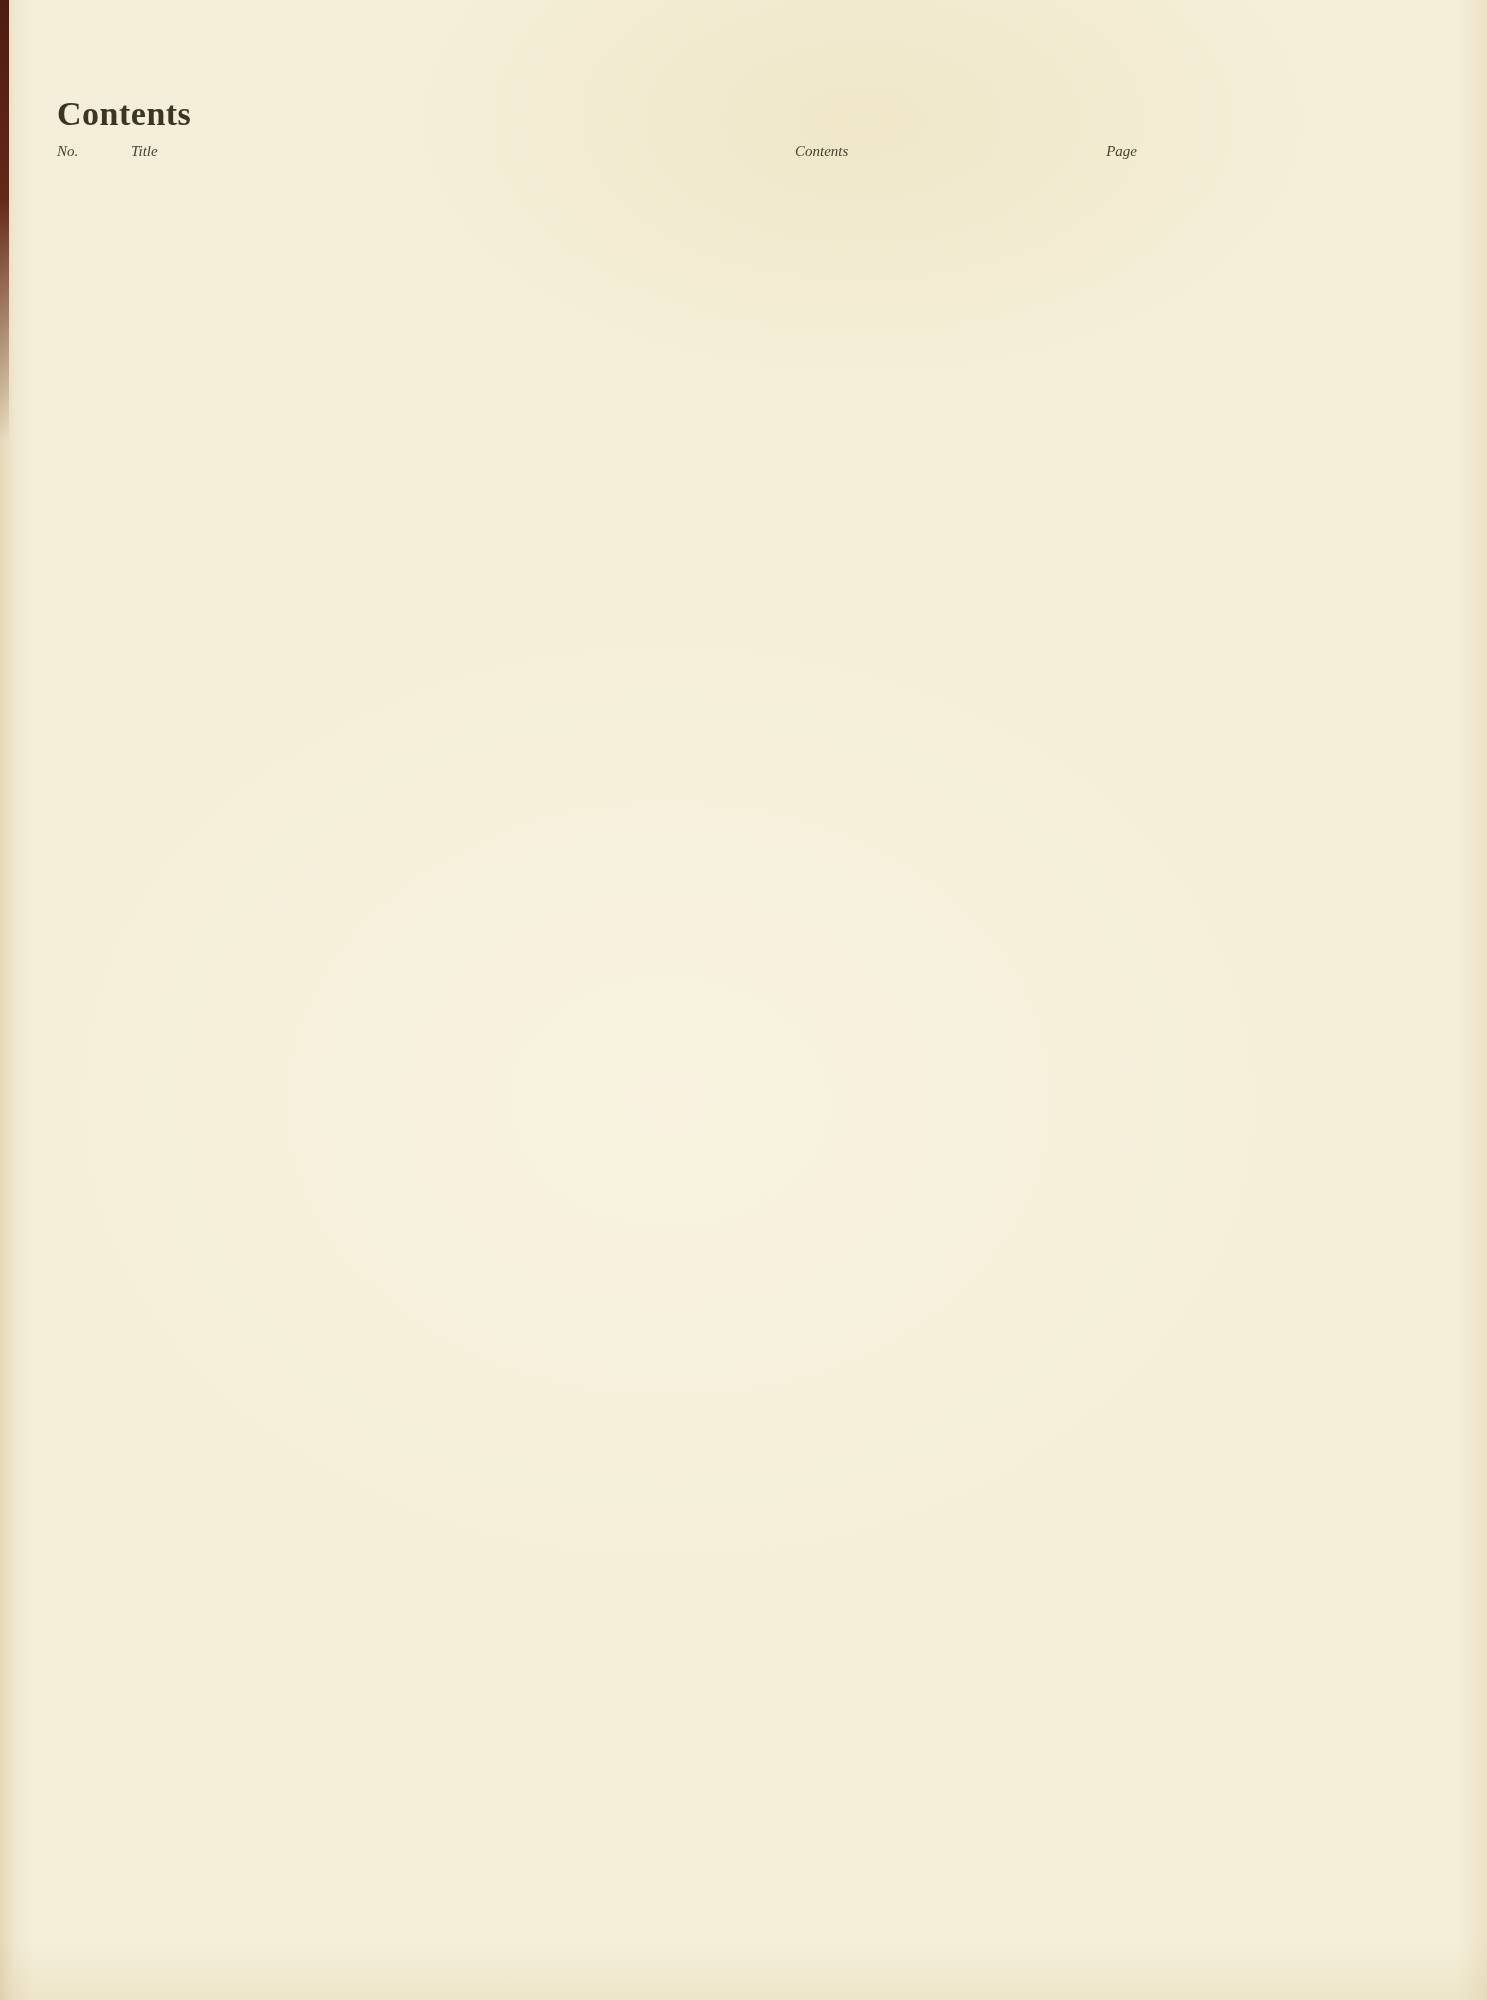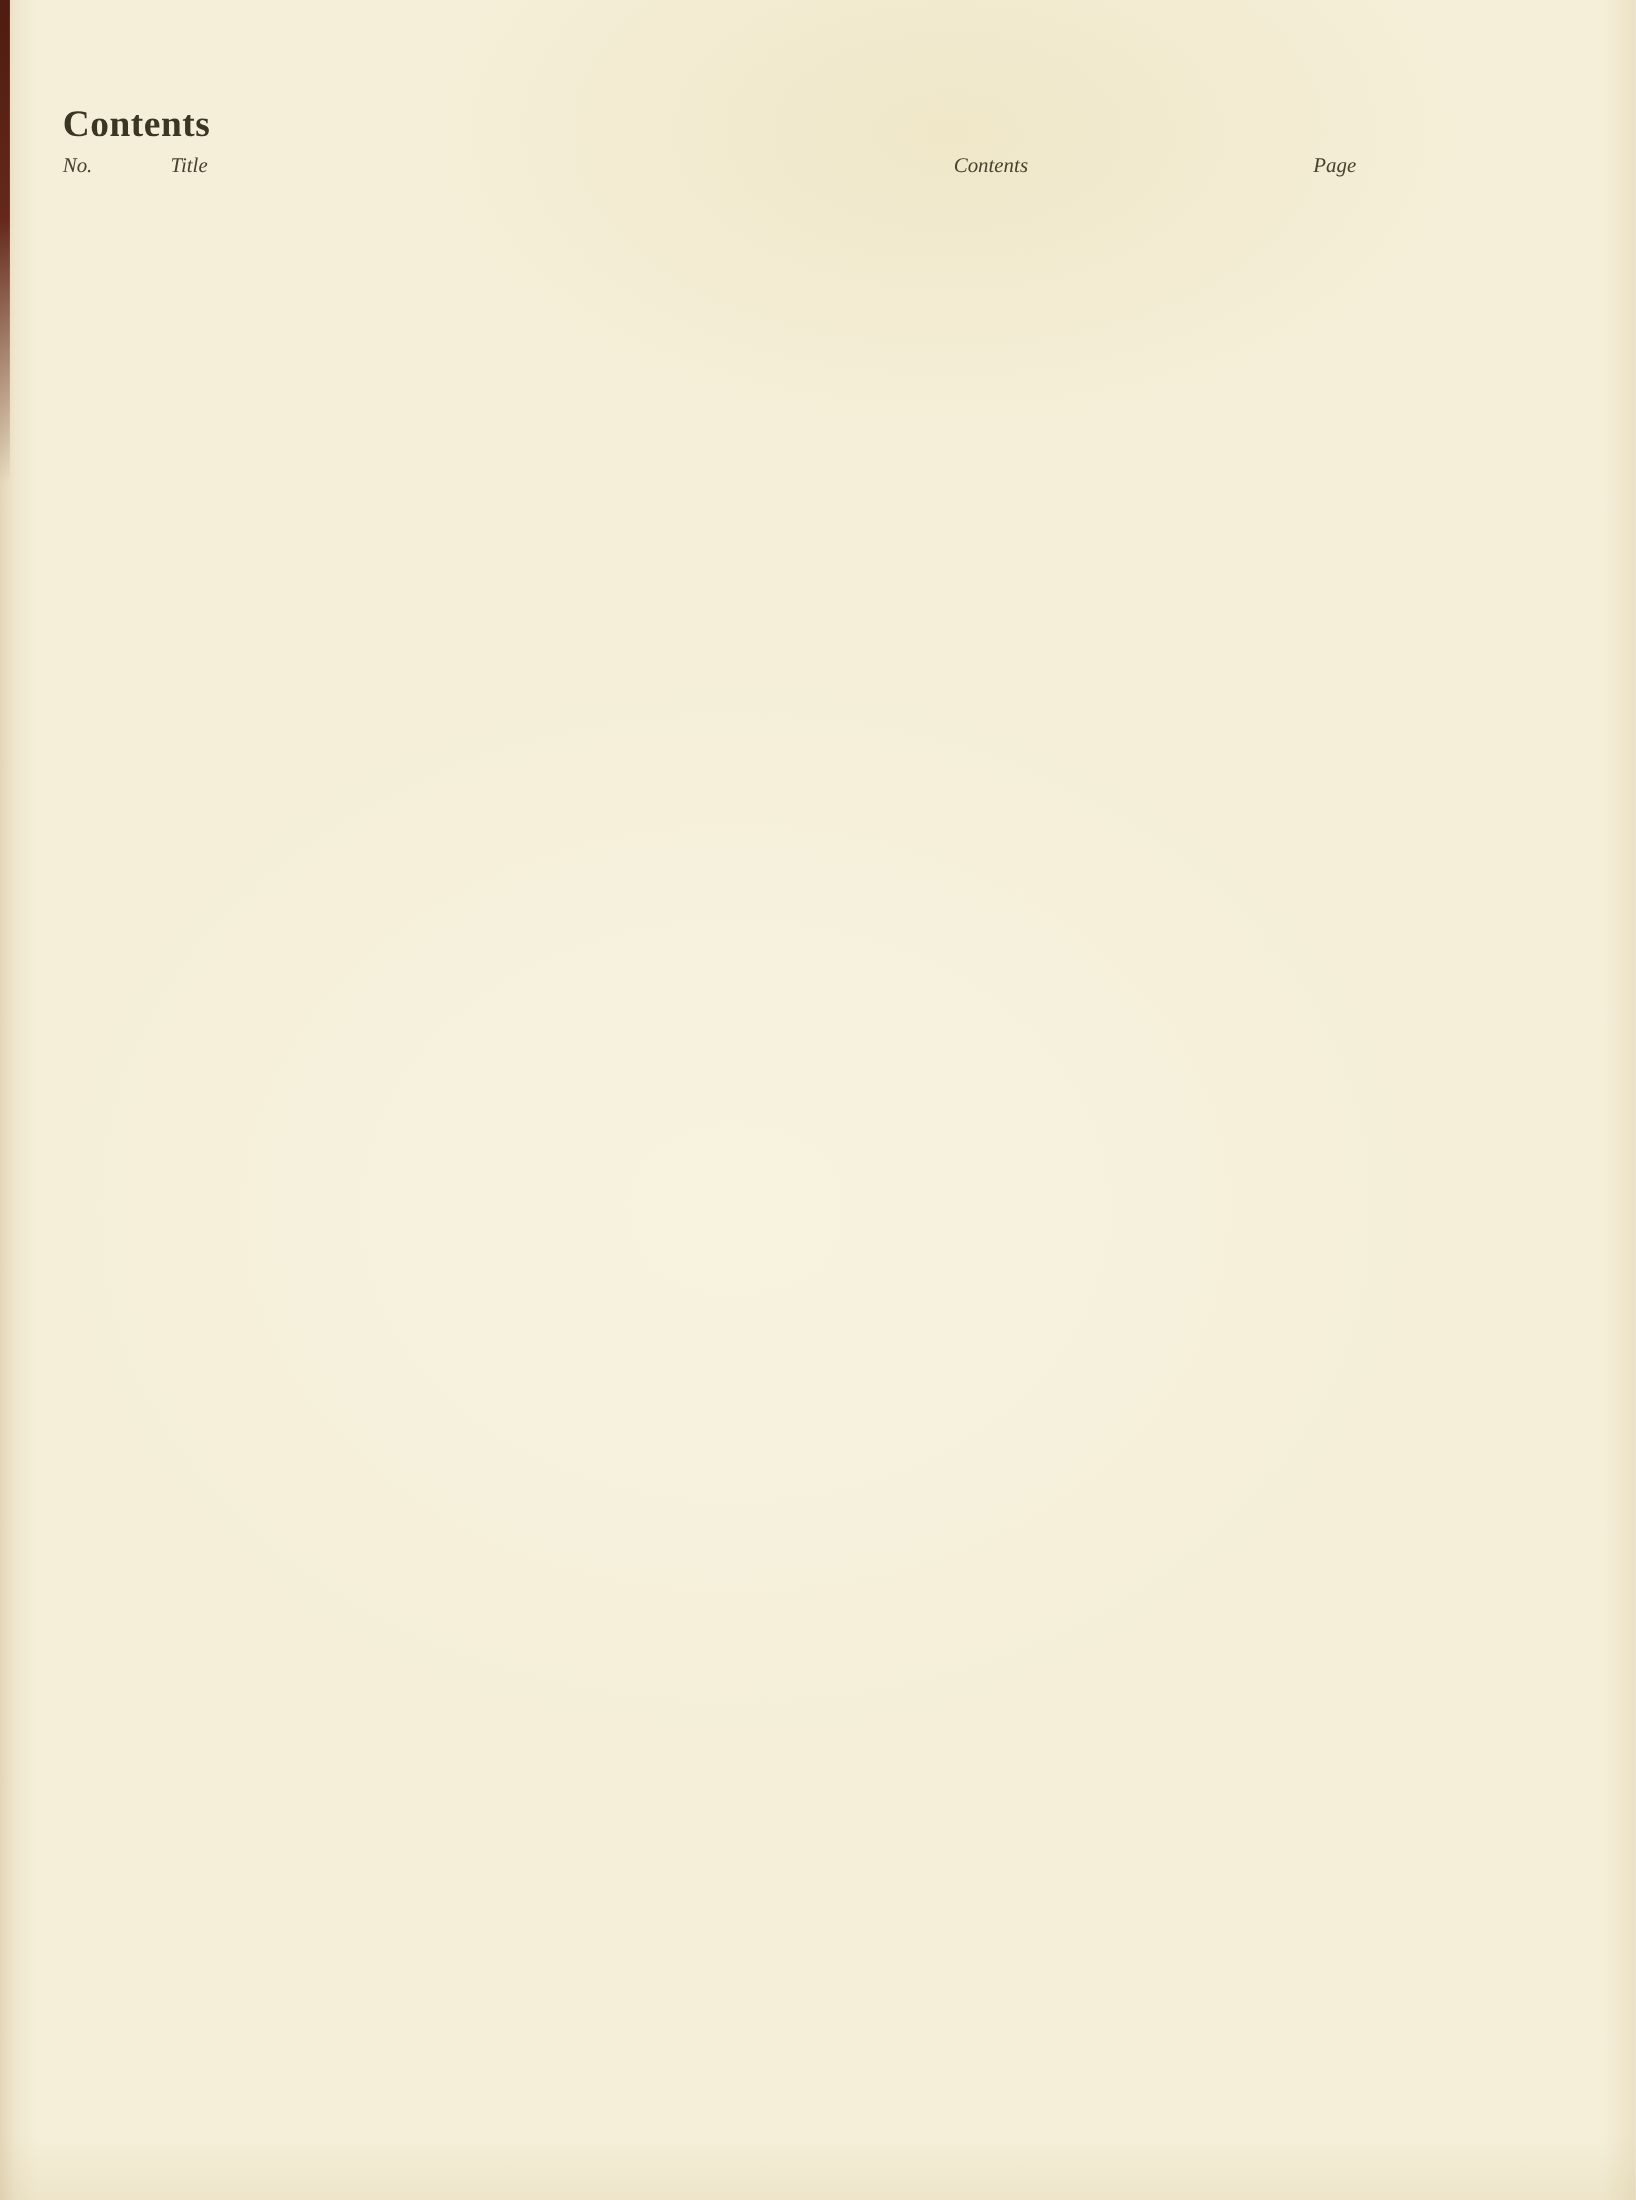--- a/index.html
+++ b/index.html
@@ -26,21 +26,21 @@
     background:linear-gradient(180deg,#4f1c11 0%,#63281a 45%,rgba(99,40,26,0.45) 75%,rgba(99,40,26,0) 100%);}
 
   .page-title{
     position:absolute;left:57px;top:72px;
     font-size:34px;line-height:1.1;letter-spacing:0.5px;
     color:#3b3524;
   }
   .toc-head{
     position:absolute;left:57px;top:140px;width:1080px;
     display:grid;grid-template-columns:33px 335px 370px 300px 42px;
-    font-style:italic;font-size:19px;line-height:22px;color:#48412e;gap:24px;
+    font-style:italic;font-size:15px;line-height:22px;color:#48412e;
   }
   .toc-head .h-title{padding-left:41px;font-family:Liberation Serif, serif;}
   .toc-head .h-page{grid-column:5;text-align:right;}
   .toc-body{
     position:absolute;left:57px;top:166px;width:1080px;
   }
 </style>
 </head>
 <body>
 

